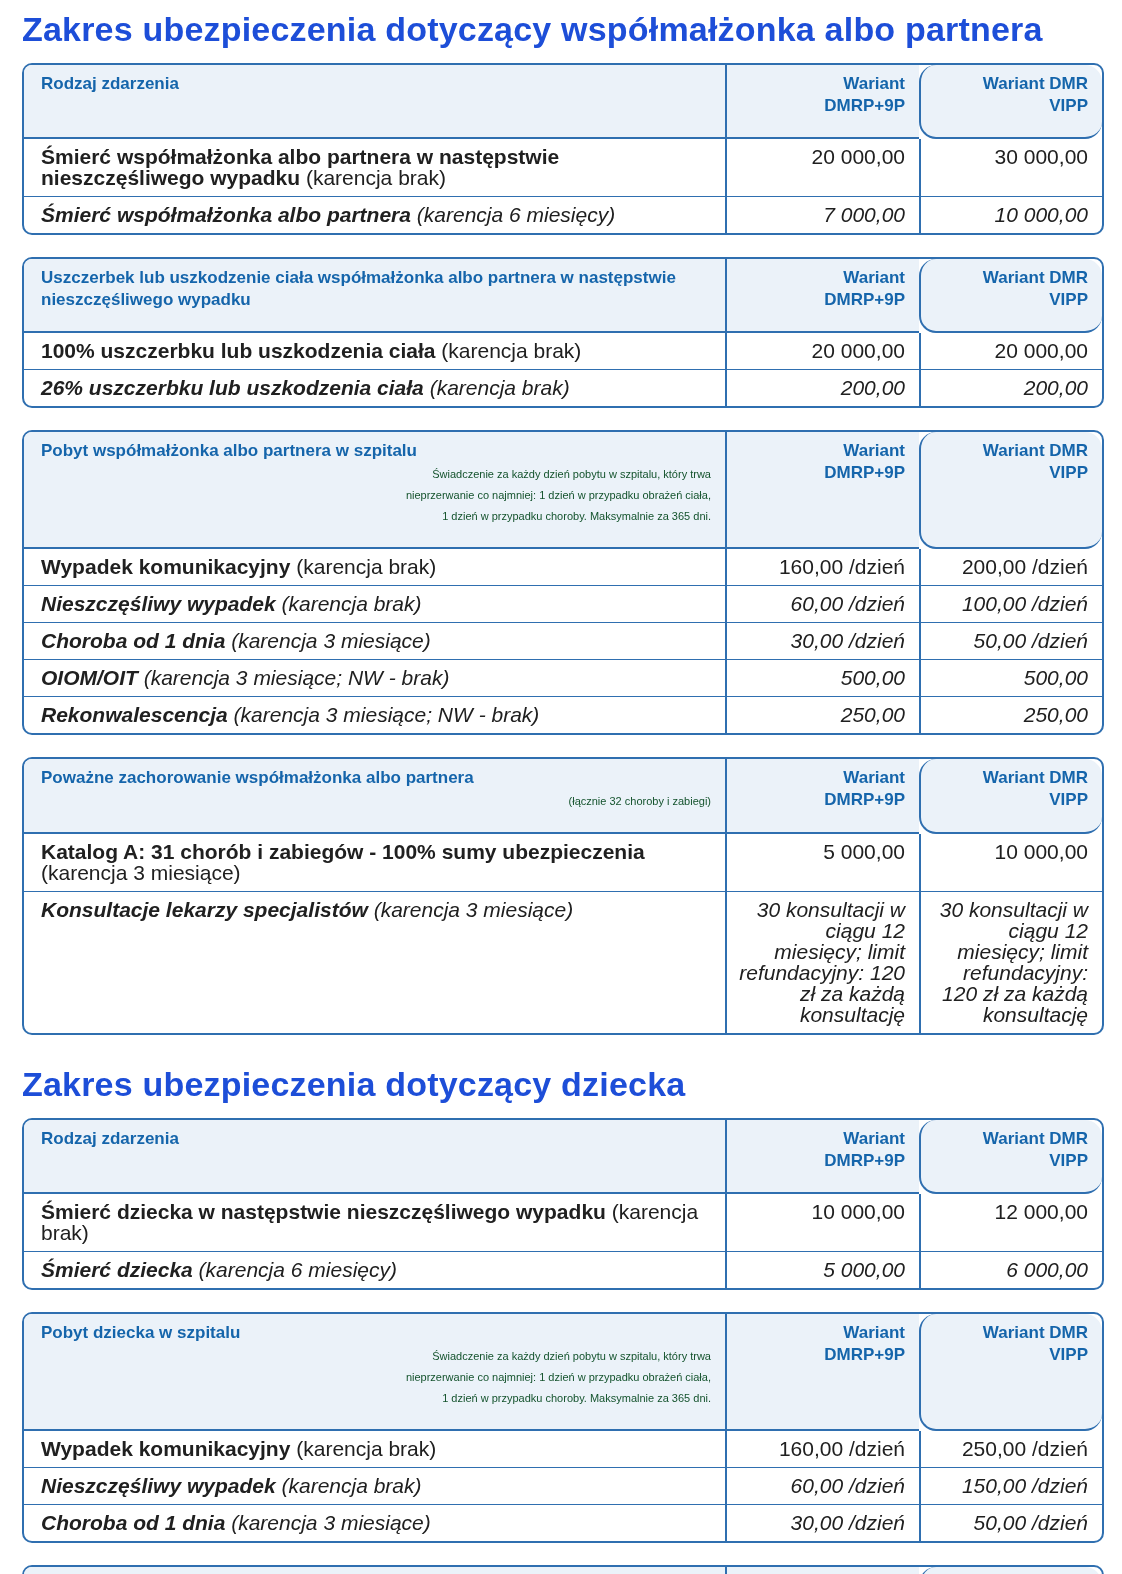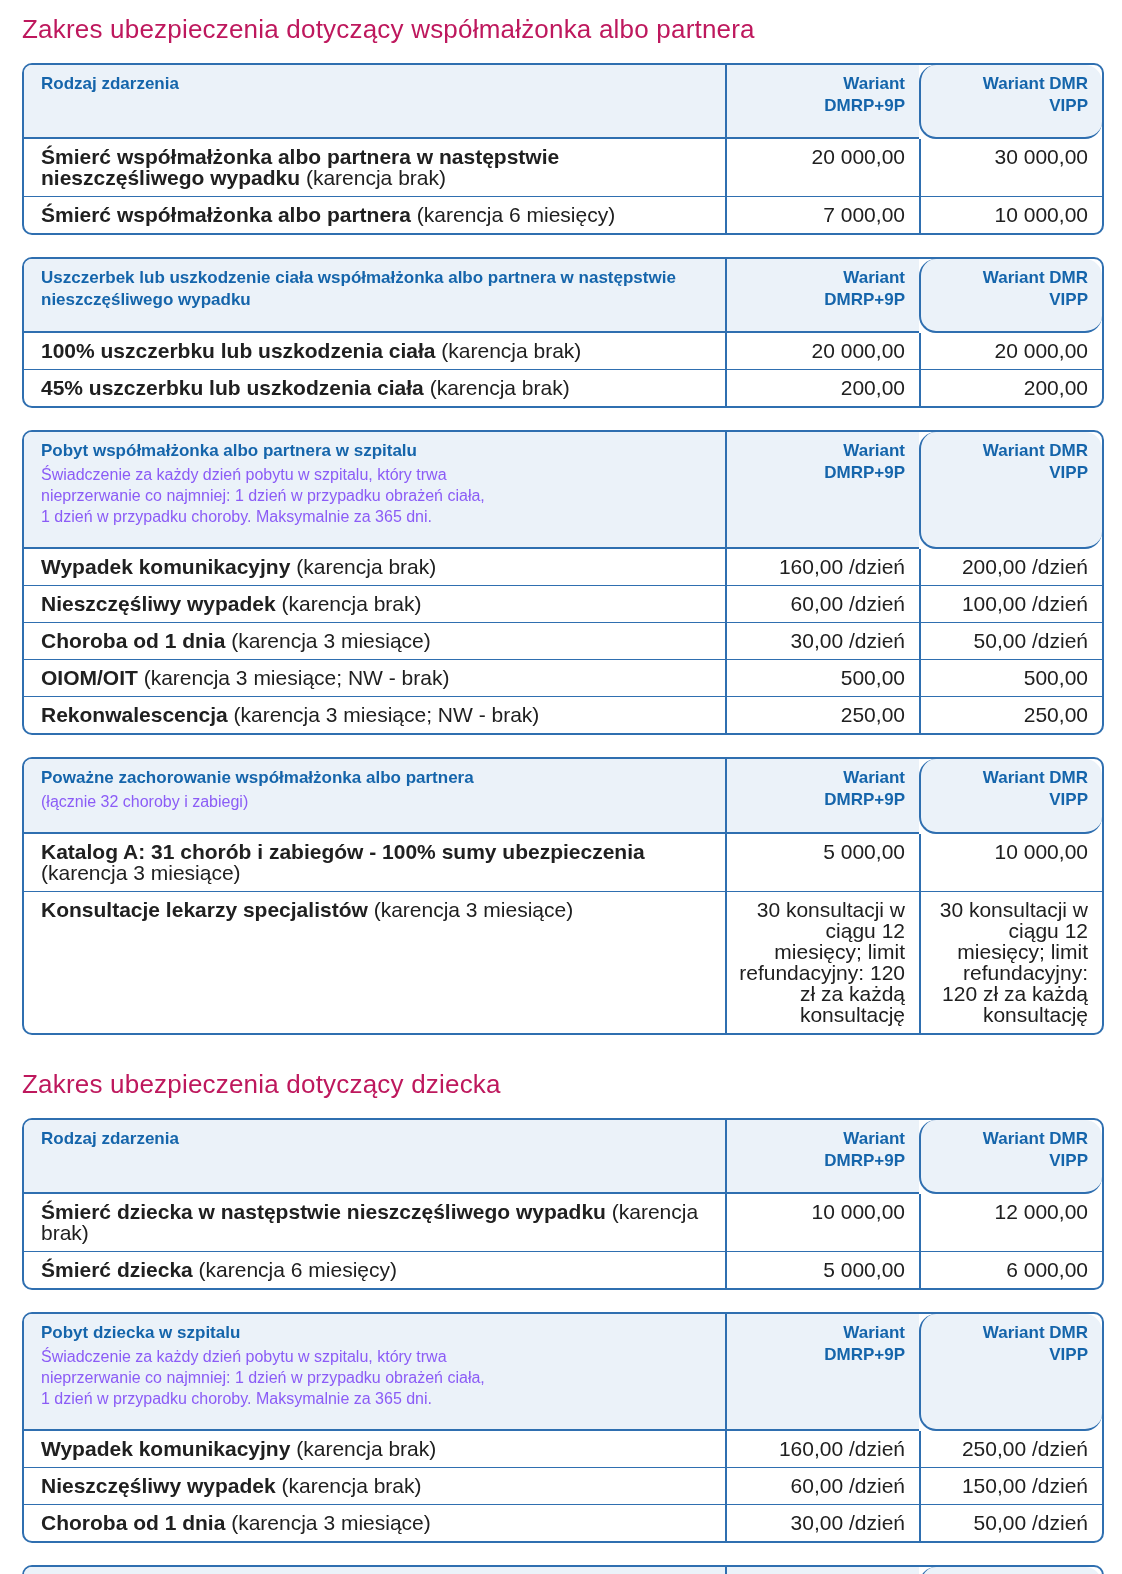--- a/index.html
+++ b/index.html
@@ -8,24 +8,24 @@
     background: #ffffff;
     width: 1122px;
     font-family: "Liberation Sans", "DejaVu Sans", sans-serif;
   }
   .doc {
     box-sizing: border-box;
     width: 1122px;
     padding: 8px 22px 28px 22px;
   }
   .section-title {
-    color: #be185d;
-    font-size: 26px;
+    color: #1d4ed8;
+    font-size: 34px;
     line-height: 34px;
-    font-weight: 400;
+    font-weight: 700;
     letter-spacing: 0.2px;
     margin: 4px 0 17px 0;
   }
   .section-title.second {
     margin-top: 32px;
   }
   table.itable {
     width: 1078px;
     box-sizing: border-box;
     table-layout: fixed;
@@ -54,40 +54,41 @@
     text-align: right;
     white-space: pre-line;
     border-left: 2px solid #2f6fb0;
     padding-right: 14px;
     margin-top: 45px;
   }
   th:first-child { border-top-left-radius: 8px; }
   th:last-child  { border-top-right-radius: 8px; border-radius: 17px; }
   .tdesc {
     font-weight: 400;
-    color: #8b5cf6;
-    font-size: 16px;
+    color: #14532d;
+    font-size: 11px;
     line-height: 21px;
     white-space: pre-line;
     margin-top: 2px;
+    text-align: right;
   }
   .tdesc:empty { display: none; }
   td {
     vertical-align: top;
     font-size: 21px;
     line-height: 21px;
     color: #202020;
     padding: 7px 14px 8px 17px;
   }
   td.vcell {
     text-align: right;
     border-left: 2px solid #2f6fb0;
     padding-left: 6px;
   }
-  tbody tr + tr td { border-top: 1.5px solid #2f6fb0; }
+  tbody tr + tr td { border-top: 1.5px solid #2f6fb0; font-style: italic; }
   tbody tr:last-child td:first-child { border-bottom-left-radius: 8px; }
   tbody tr:last-child td:last-child  { border-bottom-right-radius: 8px; }
   table.cut { border-bottom-left-radius: 0; border-bottom-right-radius: 0; }
   .b { font-weight: 700; }
   .r { font-weight: 400; }
 </style>
 </head>
 <body>
 
 <main class="doc">
@@ -142,21 +143,21 @@
 VIPP</th>
       </tr>
     </thead>
     <tbody>
       <tr>
         <td><span class="b">100% uszczerbku lub uszkodzenia ciała</span><span class="r"> (karencja brak)</span></td>
         <td class="vcell">20 000,00</td>
         <td class="vcell">20 000,00</td>
       </tr>
       <tr>
-        <td><span class="b">45% uszczerbku lub uszkodzenia ciała</span><span class="r"> (karencja brak)</span></td>
+        <td><span class="b">26% uszczerbku lub uszkodzenia ciała</span><span class="r"> (karencja brak)</span></td>
         <td class="vcell">200,00</td>
         <td class="vcell">200,00</td>
       </tr>
     </tbody>
   </table>
 
   <table class="itable">
     <colgroup>
         <col class="c1">
         <col class="c2">

